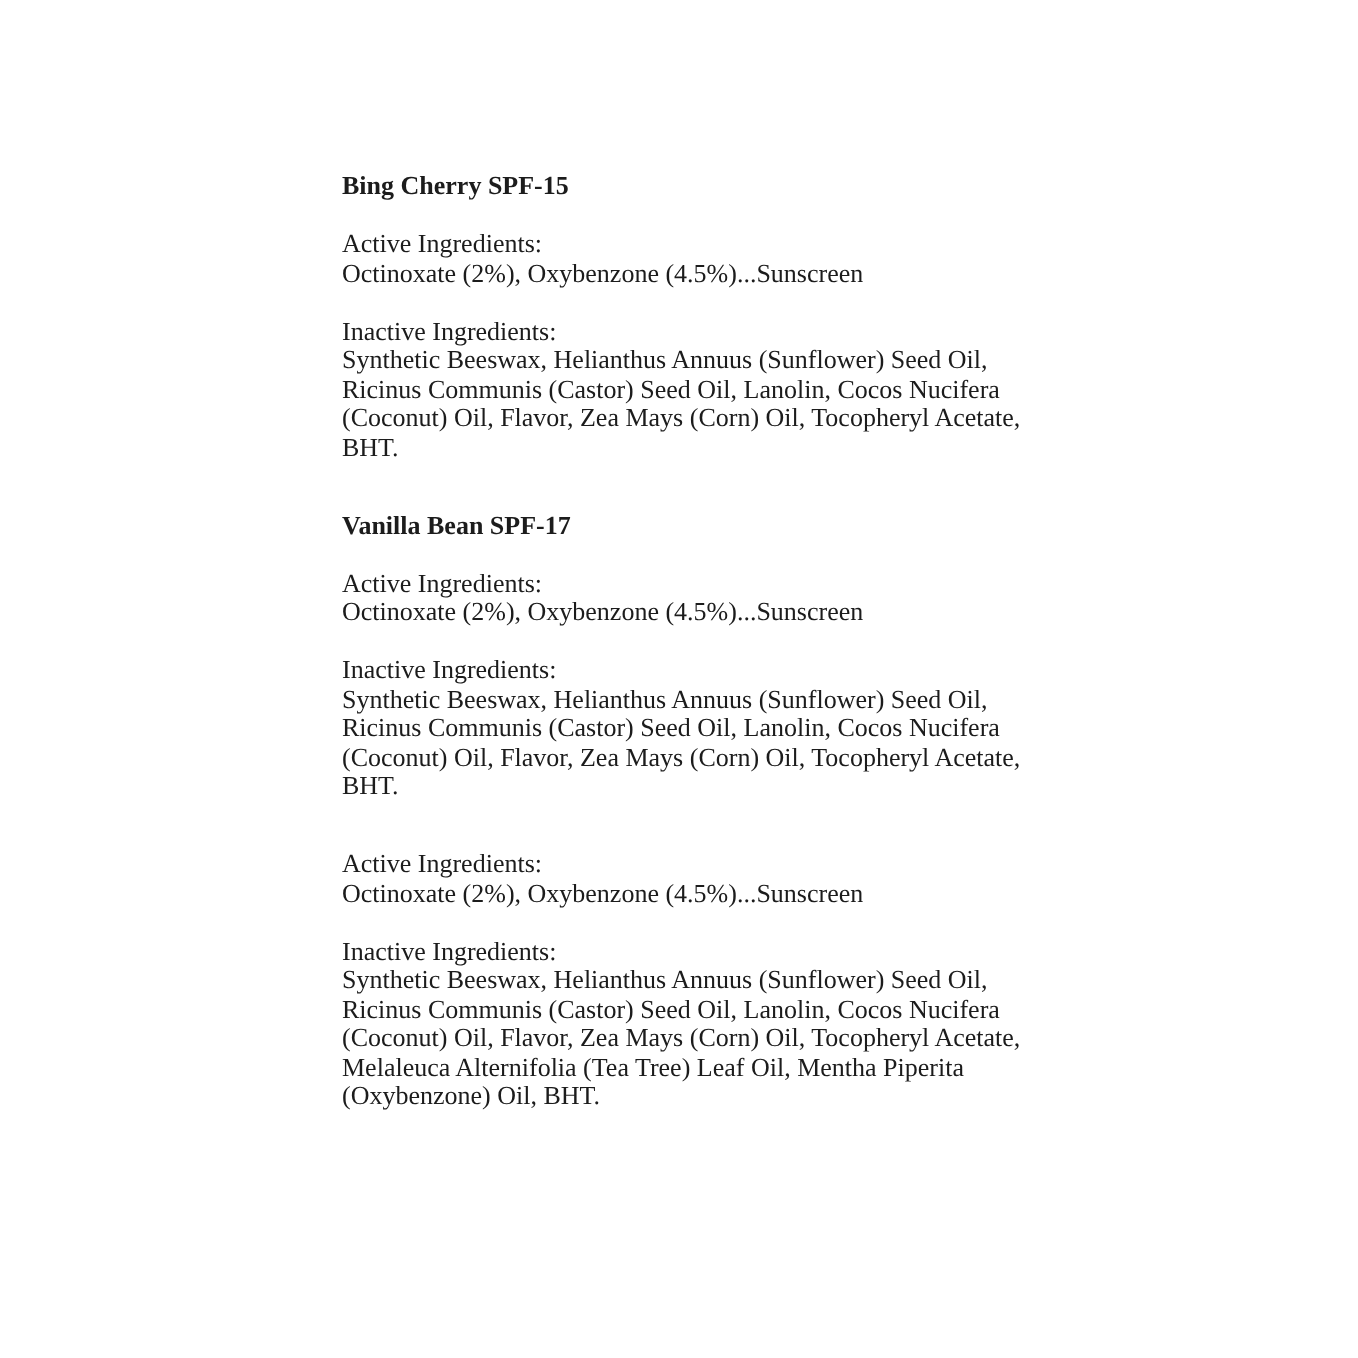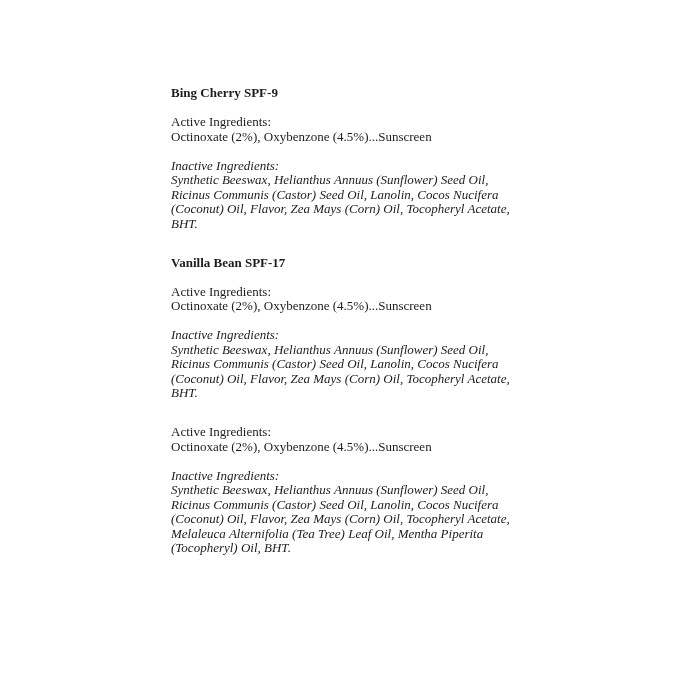--- a/index.html
+++ b/index.html
@@ -21,31 +21,31 @@
     width: 360px;
   }
   .product-section { margin: 0 0 24.5px 0; }
   .product-title {
     font-size: 13px;
     font-weight: bold;
     margin: 0 0 14.5px 0;
     line-height: 14.5px;
   }
   .para { margin: 0 0 14.5px 0; }
-  .para.last { margin-bottom: 0; font-style: italic; }
+  .para.last { margin-bottom: 0; }
   .line { display: block; white-space: nowrap; }
 </style>
 </head>
 <body>
 
 <div class="page">
   <div class="content">
 
     <section class="product-section">
-      <h2 class="product-title">Bing Cherry SPF-9</h2>
+      <h2 class="product-title">Bing Cherry SPF-15</h2>
       <div class="para">
         <span class="line">Active Ingredients:</span>
         <span class="line">Octinoxate (2%), Oxybenzone (4.5%)...Sunscreen</span>
       </div>
       <div class="para last">
         <span class="line">Inactive Ingredients:</span>
         <span class="line">Synthetic Beeswax, Helianthus Annuus (Sunflower) Seed Oil,</span>
         <span class="line">Ricinus Communis (Castor) Seed Oil, Lanolin, Cocos Nucifera</span>
         <span class="line">(Coconut) Oil, Flavor, Zea Mays (Corn) Oil, Tocopheryl Acetate,</span>
         <span class="line">BHT.</span>
@@ -71,18 +71,18 @@
       <div class="para">
         <span class="line">Active Ingredients:</span>
         <span class="line">Octinoxate (2%), Oxybenzone (4.5%)...Sunscreen</span>
       </div>
       <div class="para last">
         <span class="line">Inactive Ingredients:</span>
         <span class="line">Synthetic Beeswax, Helianthus Annuus (Sunflower) Seed Oil,</span>
         <span class="line">Ricinus Communis (Castor) Seed Oil, Lanolin, Cocos Nucifera</span>
         <span class="line">(Coconut) Oil, Flavor, Zea Mays (Corn) Oil, Tocopheryl Acetate,</span>
         <span class="line">Melaleuca Alternifolia (Tea Tree) Leaf Oil, Mentha Piperita</span>
-        <span class="line">(Tocopheryl) Oil, BHT.</span>
+        <span class="line">(Oxybenzone) Oil, BHT.</span>
       </div>
     </section>
 
   </div>
 </div>
 
 </body></html>

